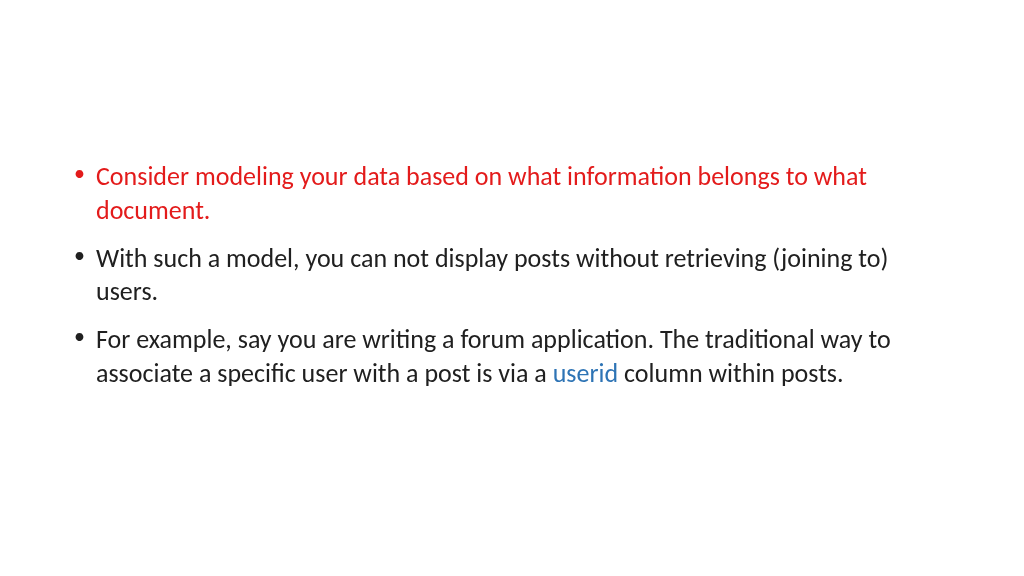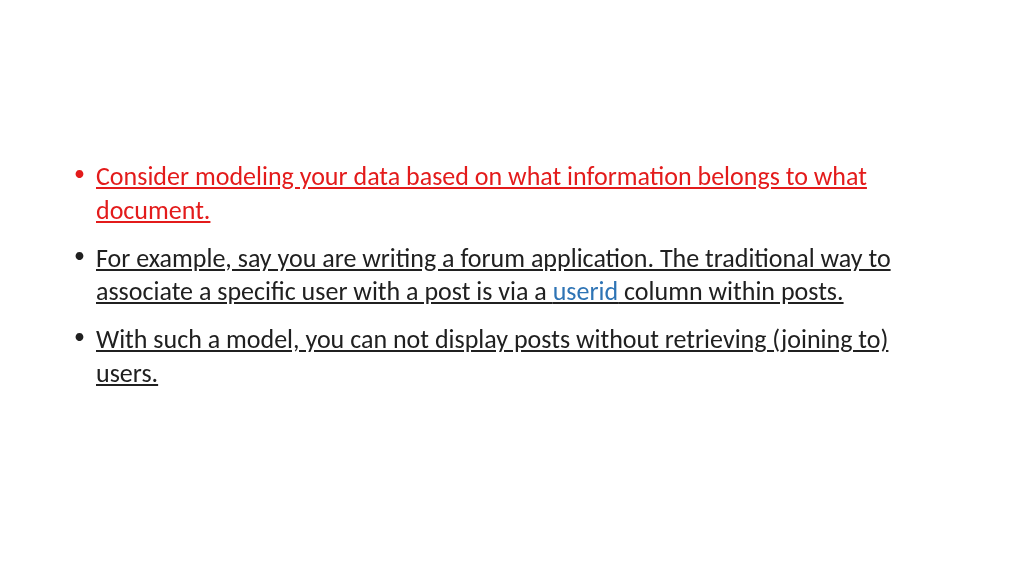--- a/index.html
+++ b/index.html
@@ -17,21 +17,20 @@
       padding: 160px 70px 0 70px;
     }
     ul {
       list-style: none;
     }
     li {
       position: relative;
       padding-left: 26px;
       margin-bottom: 14px;
       color: #202020;
-      text-decoration: underline;
     }
     li::before {
       content: "•";
       position: absolute;
       left: 4px;
       top: 0;
       font-size: 22px;
     }
     li.red {
       color: #e31b1b;
@@ -47,18 +46,18 @@
     }
   </style>
 </head>
 <body>
 
 <ul>
   <li class="red">
     <span>Consider modeling your data based on what information belongs to what document.</span>
   </li>
   <li class="black">
-    <span>For example, say you are writing a forum application. The traditional way to associate a specific user with a post is via a </span><span class="blue">userid</span><span> column within posts.</span>
+    <span>With such a model, you can not display posts without retrieving (joining to) users.</span>
   </li>
   <li class="black">
-    <span>With such a model, you can not display posts without retrieving (joining to) users.</span>
+    <span>For example, say you are writing a forum application. The traditional way to associate a specific user with a post is via a </span><span class="blue">userid</span><span> column within posts.</span>
   </li>
 </ul>
 
 </body></html>

